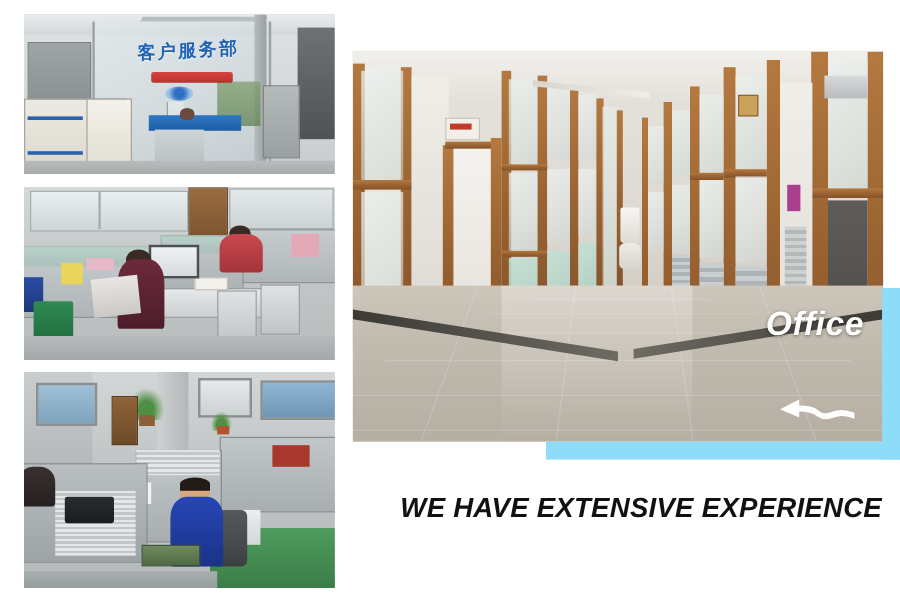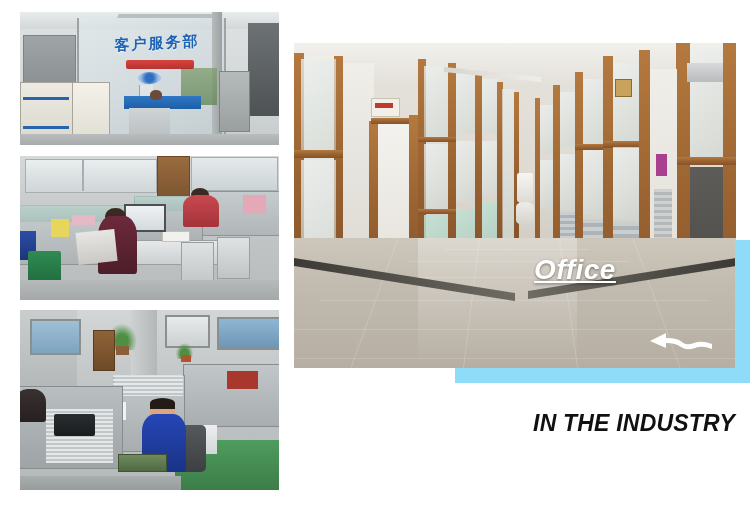--- a/index.html
+++ b/index.html
@@ -181,23 +181,23 @@
      background:linear-gradient(180deg,#cdc6ba 0%,#c2bbaf 35%,#b6aea2 100%);}
   .m-tile{position:absolute;background:rgba(255,255,255,.16);}
   .m-floorshine{position:absolute;left:28%;top:60%;width:36%;height:40%;
      background:linear-gradient(180deg,rgba(255,255,255,.30),rgba(255,255,255,0));}
 
   
   #blue-band-v{position:absolute;left:735px;top:240px;width:15px;height:143px;background:#8fdcf8;}
   #blue-band-h{position:absolute;left:455px;top:368px;width:295px;height:15px;background:#8fdcf8;}
 
   #office-title{position:absolute;left:430px;top:255px;width:290px;
-     text-align:center;color:#ffffff;font-weight:bold;font-style:italic;
+     text-align:right;color:#ffffff;font-weight:bold;font-style:italic;
      font-size:28px;line-height:30px;letter-spacing:.5px;
-     text-shadow:0 1px 3px rgba(0,0,0,.45);text-decoration:underline;}
+     text-shadow:0 1px 3px rgba(0,0,0,.45);}
   #office-title .ln{display:block;}
 
   #arrow-glyph{position:absolute;left:648px;top:332px;width:66px;height:22px;}
 
   #headline{position:absolute;left:300px;top:408px;width:435px;
      text-align:right;color:#111;font-weight:bold;font-style:italic;
      font-size:23px;line-height:30px;letter-spacing:.2px;}
   #headline .ln{display:block;}
 </style>
 </head>
@@ -407,16 +407,16 @@
     <span class="ln">Office</span>
   </div>
 
   <div id="arrow-glyph">
     <svg width="66" height="22" viewBox="0 0 66 22" xmlns="http://www.w3.org/2000/svg">
       <path d="M2 9 L18 1 L18 6 Q30 6 34 10 Q38 14 46 11 Q54 8 64 12 L64 17 Q54 13 47 16 Q39 19 33 15 Q28 11 18 11 L18 16 Z" fill="#ffffff"></path>
     </svg>
   </div>
 
   <div id="headline">
-    <span class="ln">IN THE INDUSTRY</span>
+    <span class="ln">WE HAVE EXTENSIVE EXPERIENCE</span>
   </div>
 
 </div>
 
 </body></html>

